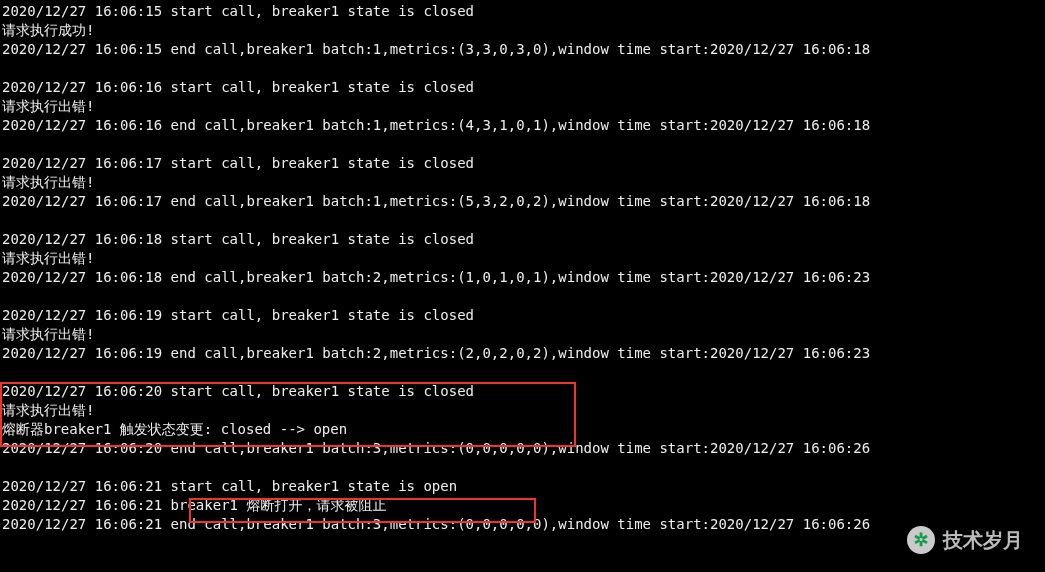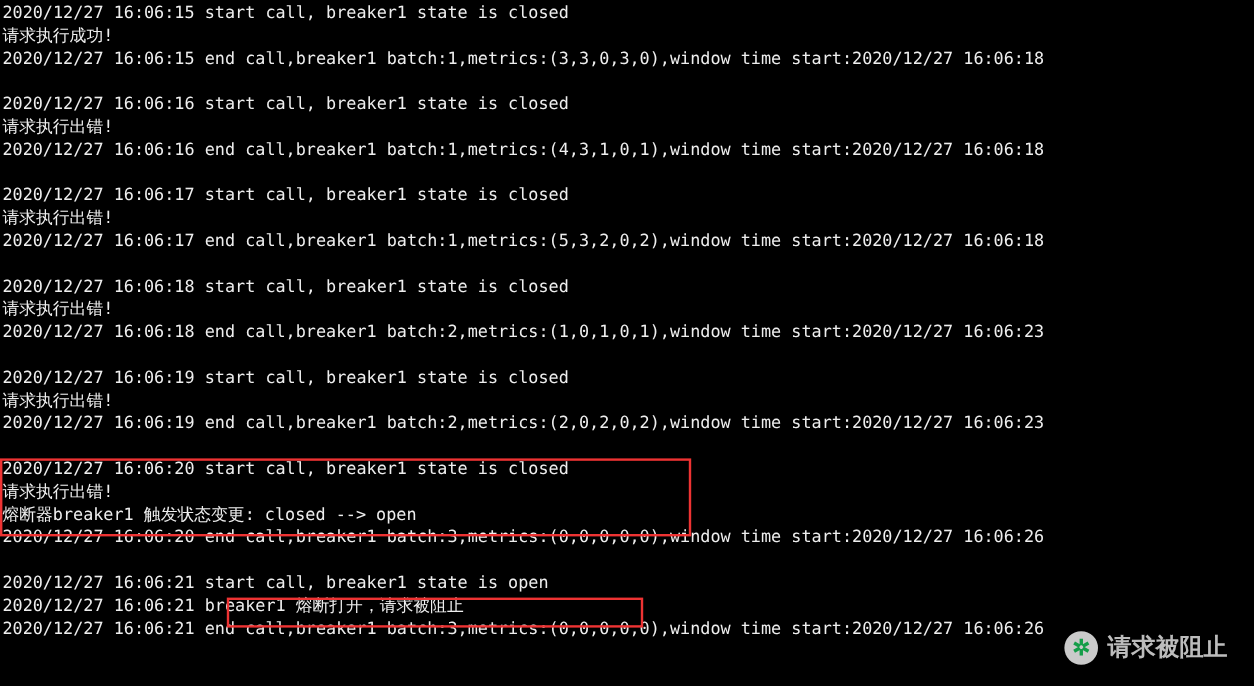--- a/index.html
+++ b/index.html
@@ -9,14 +9,14 @@
   .watermark{position:absolute;right:22px;bottom:18px;display:flex;align-items:center;gap:8px;color:#ddd;font-family:sans-serif;font-size:20px;font-weight:bold;opacity:.85}
   .wm-icon{width:28px;height:28px;border-radius:50%;background:#eee;display:flex;align-items:center;justify-content:center;color:#18b955;font-size:18px}
 </style>
 </head>
 <body>
 
 <div class="terminal" id="term"><span class="line">2020/12/27 16:06:15 start call, breaker1 state is closed</span><span class="line">请求执行成功!</span><span class="line">2020/12/27 16:06:15 end call,breaker1 batch:1,metrics:(3,3,0,3,0),window time start:2020/12/27 16:06:18</span><span class="line">&nbsp;</span><span class="line">2020/12/27 16:06:16 start call, breaker1 state is closed</span><span class="line">请求执行出错!</span><span class="line">2020/12/27 16:06:16 end call,breaker1 batch:1,metrics:(4,3,1,0,1),window time start:2020/12/27 16:06:18</span><span class="line">&nbsp;</span><span class="line">2020/12/27 16:06:17 start call, breaker1 state is closed</span><span class="line">请求执行出错!</span><span class="line">2020/12/27 16:06:17 end call,breaker1 batch:1,metrics:(5,3,2,0,2),window time start:2020/12/27 16:06:18</span><span class="line">&nbsp;</span><span class="line">2020/12/27 16:06:18 start call, breaker1 state is closed</span><span class="line">请求执行出错!</span><span class="line">2020/12/27 16:06:18 end call,breaker1 batch:2,metrics:(1,0,1,0,1),window time start:2020/12/27 16:06:23</span><span class="line">&nbsp;</span><span class="line">2020/12/27 16:06:19 start call, breaker1 state is closed</span><span class="line">请求执行出错!</span><span class="line">2020/12/27 16:06:19 end call,breaker1 batch:2,metrics:(2,0,2,0,2),window time start:2020/12/27 16:06:23</span><span class="line">&nbsp;</span><span class="line">2020/12/27 16:06:20 start call, breaker1 state is closed</span><span class="line">请求执行出错!</span><span class="line">熔断器breaker1 触发状态变更: closed --&gt; open</span><span class="line">2020/12/27 16:06:20 end call,breaker1 batch:3,metrics:(0,0,0,0,0),window time start:2020/12/27 16:06:26</span><span class="line">&nbsp;</span><span class="line">2020/12/27 16:06:21 start call, breaker1 state is open</span><span class="line">2020/12/27 16:06:21 breaker1 熔断打开，请求被阻止</span><span class="line">2020/12/27 16:06:21 end call,breaker1 batch:3,metrics:(0,0,0,0,0),window time start:2020/12/27 16:06:26</span><div class="box" style="top: 382px; left: 0px; width: 572px; height: 61px;"></div><div class="box" style="top: 498px; left: 189px; width: 343px; height: 21px;"></div></div>
 
 <div class="watermark">
   <span class="wm-icon">✲</span>
-  <span>请求被阻止</span>
+  <span>技术岁月</span>
 </div>
 
 </body></html>

